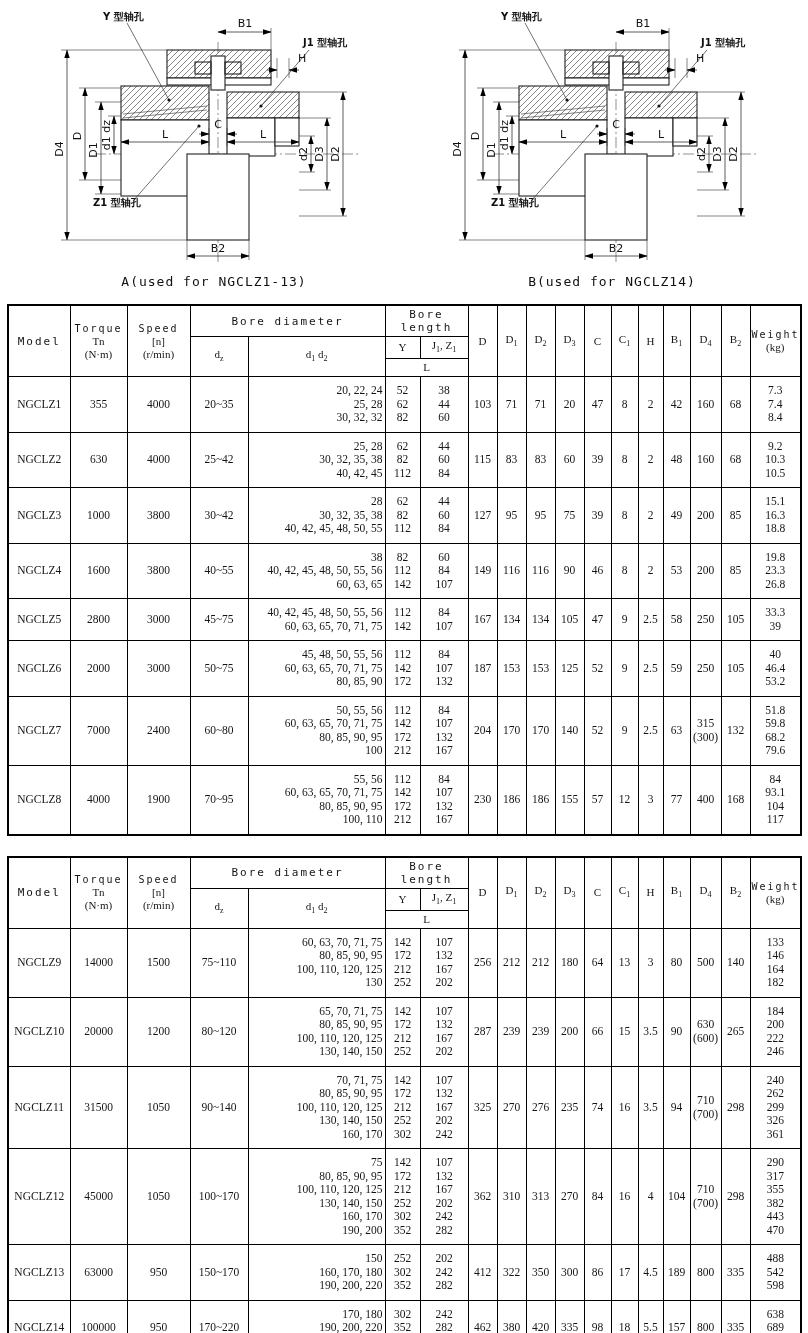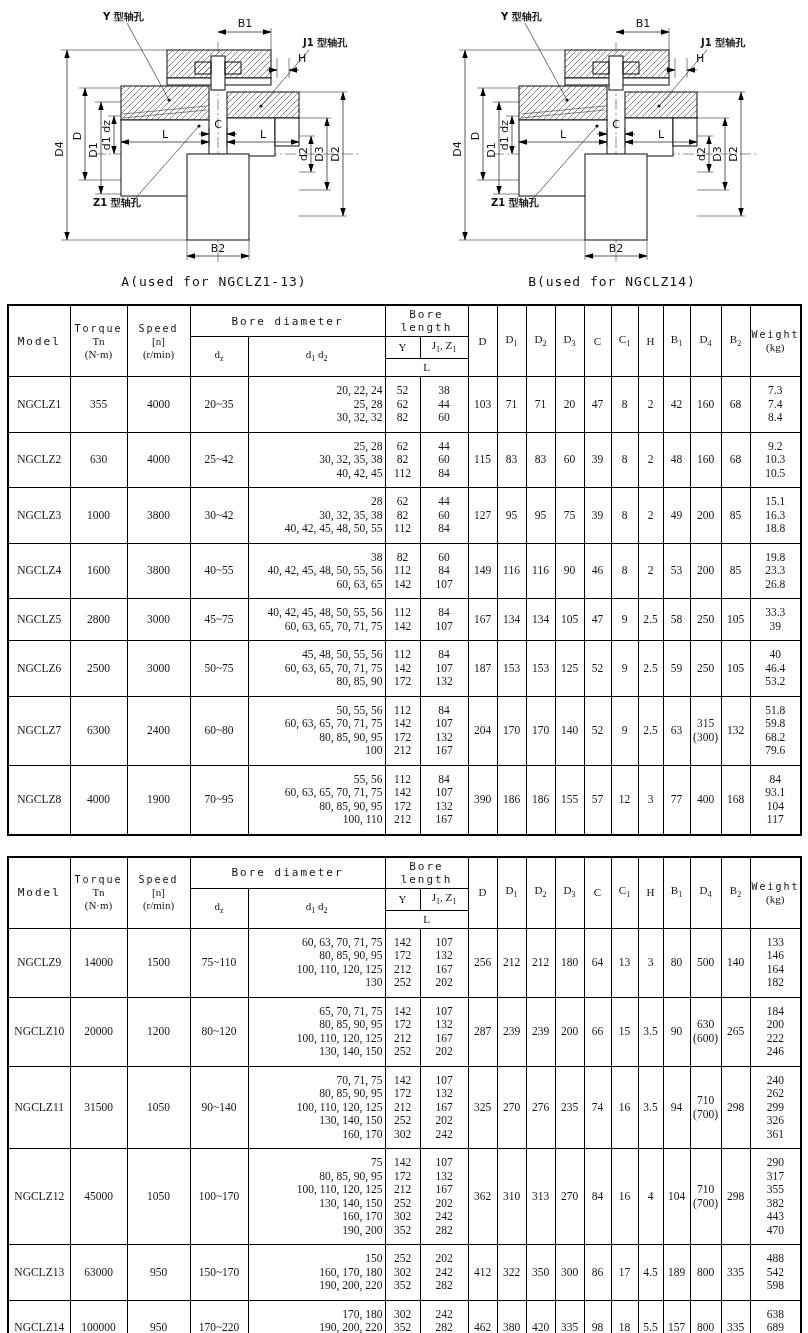--- a/index.html
+++ b/index.html
@@ -454,41 +454,41 @@
           <td>47</td>
           <td>9</td>
           <td>2.5</td>
           <td>58</td>
           <td>250</td>
           <td>105</td>
           <td>33.3<br>39</td>
         </tr>
         <tr>
           <td>NGCLZ6</td>
-          <td>2500</td>
+          <td>2000</td>
           <td>3000</td>
           <td>50~75</td>
           <td class="left">45, 48, 50, 55, 56<br>60, 63, 65, 70, 71, 75<br>80, 85, 90</td>
           <td>112<br>142<br>172</td>
           <td>84<br>107<br>132</td>
           <td>187</td>
           <td>153</td>
           <td>153</td>
           <td>125</td>
           <td>52</td>
           <td>9</td>
           <td>2.5</td>
           <td>59</td>
           <td>250</td>
           <td>105</td>
           <td>40<br>46.4<br>53.2</td>
         </tr>
         <tr>
           <td>NGCLZ7</td>
-          <td>6300</td>
+          <td>7000</td>
           <td>2400</td>
           <td>60~80</td>
           <td class="left">50, 55, 56<br>60, 63, 65, 70, 71, 75<br>80, 85, 90, 95<br>100</td>
           <td>112<br>142<br>172<br>212</td>
           <td>84<br>107<br>132<br>167</td>
           <td>204</td>
           <td>170</td>
           <td>170</td>
           <td>140</td>
           <td>52</td>
@@ -500,21 +500,21 @@
           <td>51.8<br>59.8<br>68.2<br>79.6</td>
         </tr>
         <tr>
           <td>NGCLZ8</td>
           <td>4000</td>
           <td>1900</td>
           <td>70~95</td>
           <td class="left">55, 56<br>60, 63, 65, 70, 71, 75<br>80, 85, 90, 95<br>100, 110</td>
           <td>112<br>142<br>172<br>212</td>
           <td>84<br>107<br>132<br>167</td>
-          <td>390</td>
+          <td>230</td>
           <td>186</td>
           <td>186</td>
           <td>155</td>
           <td>57</td>
           <td>12</td>
           <td>3</td>
           <td>77</td>
           <td>400</td>
           <td>168</td>
           <td>84<br>93.1<br>104<br>117</td>

